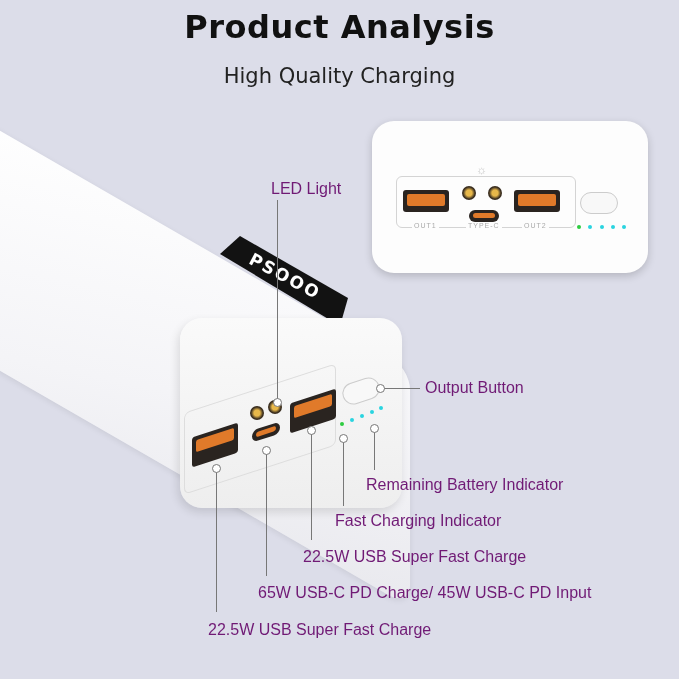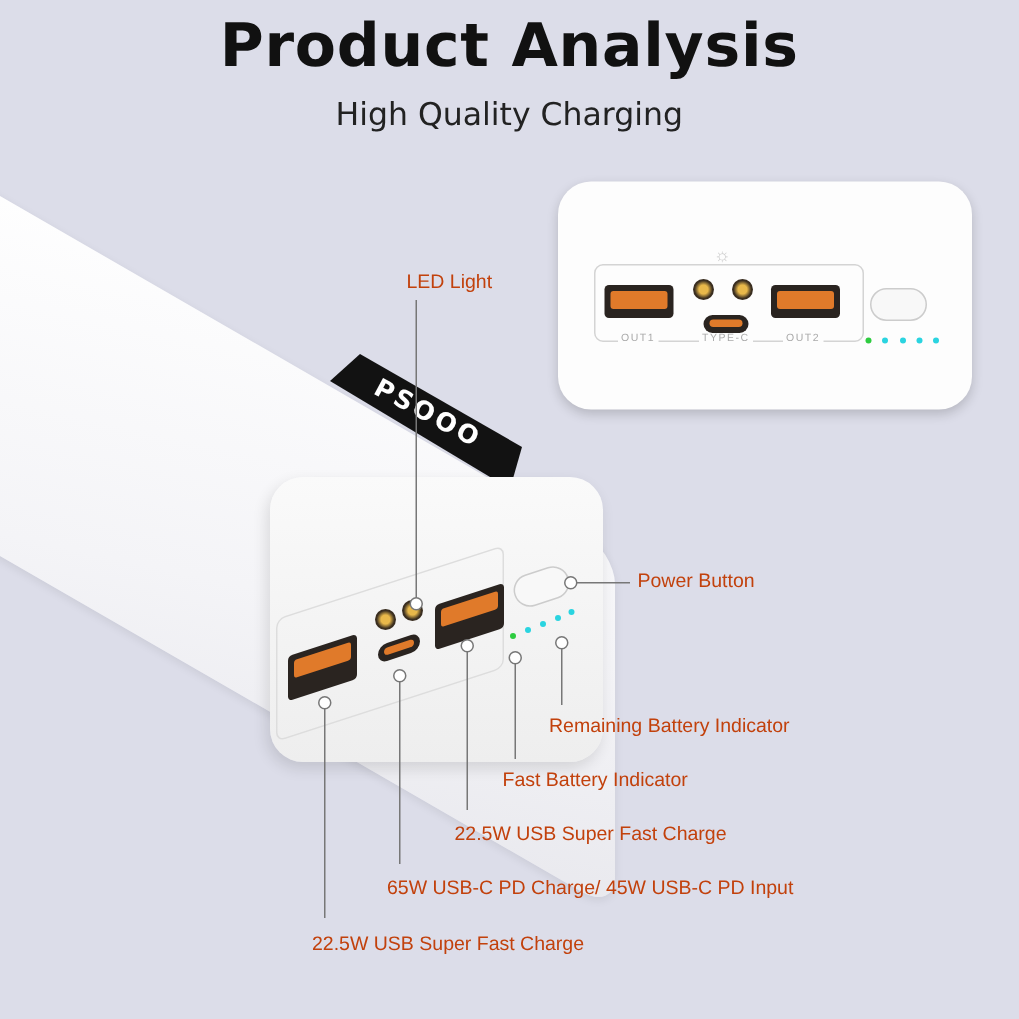--- a/index.html
+++ b/index.html
@@ -1,31 +1,31 @@
 <!DOCTYPE html>
 <html><head>
 <meta charset="utf-8">
 <style>
   html,body{margin:0;padding:0;}
   body{width:679px;height:679px;overflow:hidden;background:#dcdde9;position:relative;font-family:"Liberation Sans",sans-serif;color:#1a1a1a;}
-  .title{position:absolute;top:8px;left:0;width:679px;text-align:center;font-family:"DejaVu Sans",sans-serif;font-size:40px;font-weight:bold;letter-spacing:0.5px;color:#111;}
+  .title{position:absolute;top:8px;left:0;width:679px;text-align:center;font-family:"DejaVu Sans",sans-serif;font-size:32px;font-weight:bold;letter-spacing:0.5px;color:#111;}
   .subtitle{position:absolute;top:64px;left:0;width:679px;text-align:center;font-family:"DejaVu Sans",sans-serif;font-size:21px;color:#222;}
   .body-top{position:absolute;left:-60px;top:96px;width:470px;height:240px;background:linear-gradient(160deg,#ffffff 0%,#f4f4f7 60%,#e9e9ee 100%);transform:skewY(30deg);transform-origin:0 0;border-radius:22px;box-shadow:0 2px 6px rgba(0,0,0,.08);}
   .front{position:absolute;left:180px;top:318px;width:222px;height:190px;background:linear-gradient(180deg,#fafafa,#eeeeee);border-radius:22px;box-shadow:-2px 4px 10px rgba(0,0,0,.12);}
   .port-usb{position:absolute;width:46px;height:30px;background:#2a2420;border-radius:3px;}
   .port-usb::after{content:"";position:absolute;left:4px;top:4px;right:4px;height:12px;background:#e07a2a;border-radius:2px;}
   .port-c{position:absolute;width:28px;height:12px;background:#2a2420;border-radius:7px;}
   .port-c::after{content:"";position:absolute;left:4px;top:3px;right:4px;height:5px;background:#e07a2a;border-radius:3px;}
   .led{position:absolute;width:14px;height:14px;border-radius:50%;background:radial-gradient(circle,#e8b84a 30%,#3a2e20 60%);}
   .pwr{position:absolute;width:36px;height:20px;border:1px solid #ccc;border-radius:12px;background:#f8f8f8;}
   .dot{position:absolute;width:4px;height:4px;border-radius:50%;}
   .inset{position:absolute;left:372px;top:121px;width:276px;height:152px;background:#fdfdfd;border-radius:22px;box-shadow:0 3px 8px rgba(0,0,0,.18);}
   .inset .frame{position:absolute;left:24px;top:55px;width:178px;height:50px;border:1px solid #d4d4d4;border-radius:6px;}
   .inset .plabel{position:absolute;font-size:7px;color:#aaa;letter-spacing:1px;background:#fdfdfd;padding:0 2px;}
-  .callout{position:absolute;font-size:13px;color:#c2410c;white-space:nowrap;}
+  .callout{position:absolute;font-size:16px;color:#701a75;white-space:nowrap;}
   .vline{position:absolute;width:1px;background:#777;}
   .hline{position:absolute;height:1px;background:#777;}
   .circ{position:absolute;width:7px;height:7px;border:1px solid #777;border-radius:50%;background:#fff;}
 </style>
 </head>
 <body>
 
 <div class="title">Product Analysis</div>
 <div class="subtitle">High Quality Charging</div>
 
@@ -66,29 +66,29 @@
   <div class="dot" style="left:216px;top:104px;background:#2ad4e0;"></div>
   <div class="dot" style="left:228px;top:104px;background:#2ad4e0;"></div>
   <div class="dot" style="left:239px;top:104px;background:#2ad4e0;"></div>
   <div class="dot" style="left:250px;top:104px;background:#2ad4e0;"></div>
 </div>
 
 <span class="callout" style="left:271px;top:180px;">LED Light</span>
 <div class="vline" style="left:277px;top:200px;height:200px;"></div>
 <div class="circ" style="left:273px;top:398px;"></div>
 
-<span class="callout" style="left:425px;top:379px;">Power Button</span>
+<span class="callout" style="left:425px;top:379px;">Output Button</span>
 <div class="hline" style="left:382px;top:388px;width:38px;"></div>
 <div class="circ" style="left:376px;top:384px;"></div>
 
 <span class="callout" style="left:366px;top:476px;text-align:right;">Remaining Battery Indicator</span>
 <div class="vline" style="left:374px;top:430px;height:40px;"></div>
 <div class="circ" style="left:370px;top:424px;"></div>
 
-<span class="callout" style="left:335px;top:512px;">Fast Battery Indicator</span>
+<span class="callout" style="left:335px;top:512px;">Fast Charging Indicator</span>
 <div class="vline" style="left:343px;top:440px;height:66px;"></div>
 <div class="circ" style="left:339px;top:434px;"></div>
 
 <span class="callout" style="left:303px;top:548px;">22.5W USB Super Fast Charge</span>
 <div class="vline" style="left:311px;top:432px;height:108px;"></div>
 <div class="circ" style="left:307px;top:426px;"></div>
 
 <span class="callout" style="left:258px;top:584px;">65W USB-C PD Charge/ 45W USB-C PD Input</span>
 <div class="vline" style="left:266px;top:452px;height:124px;"></div>
 <div class="circ" style="left:262px;top:446px;"></div>

